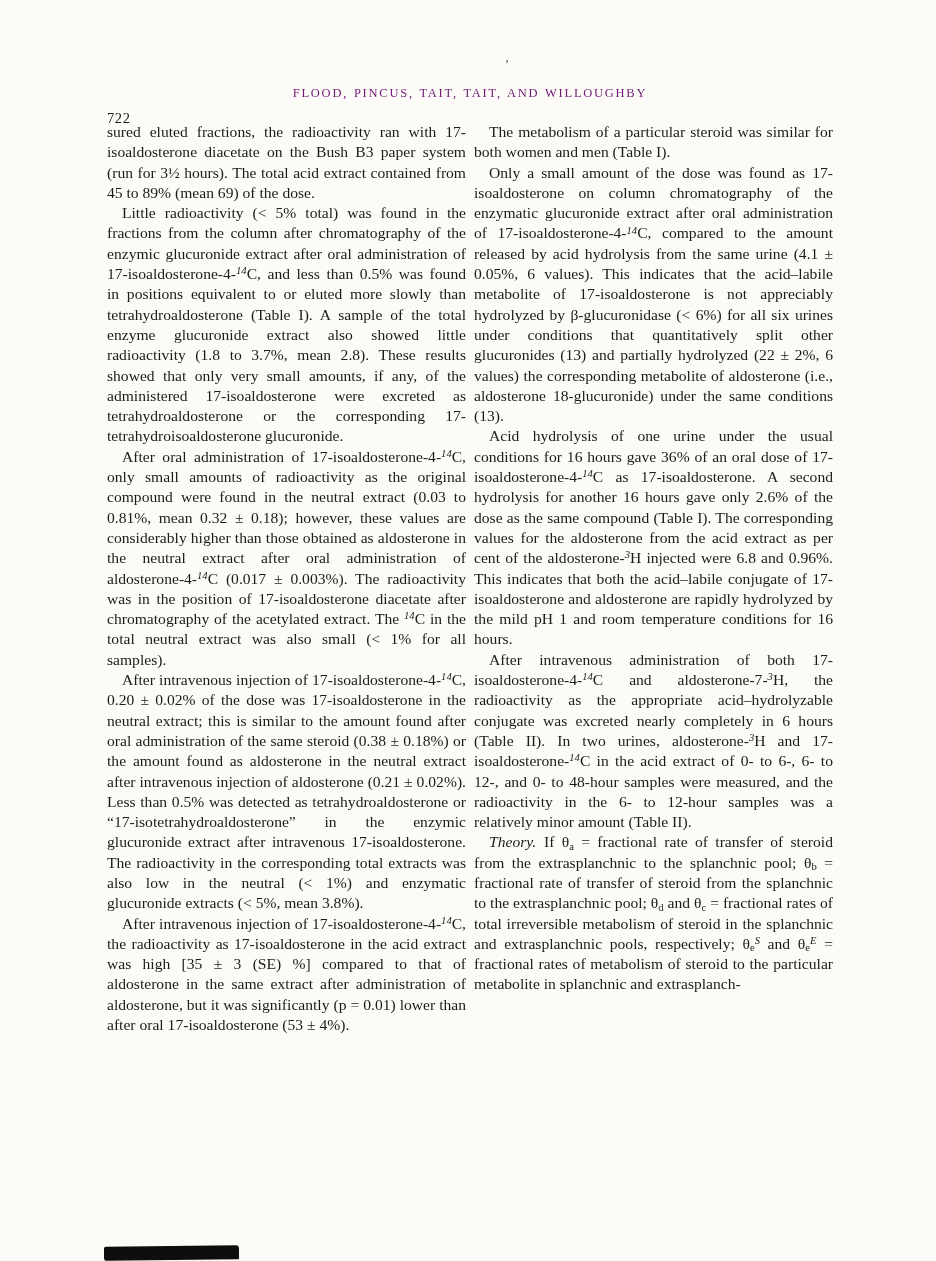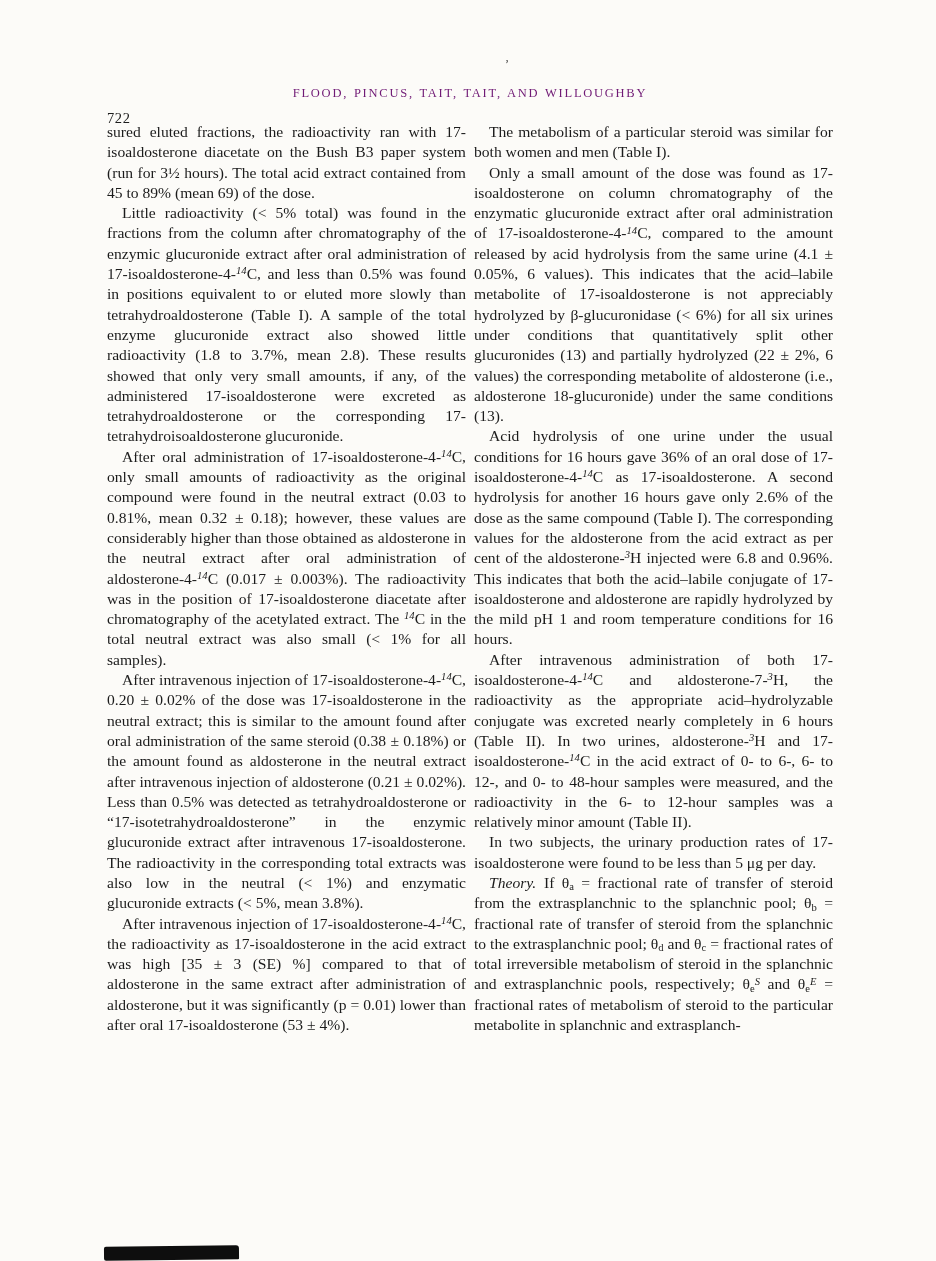--- a/index.html
+++ b/index.html
@@ -97,20 +97,19 @@
         <p class="para indent">Little radioactivity (&lt; 5% total) was found in the fractions from the column after chromatography of the enzymic glucuronide extract after oral administration of 17-isoaldosterone-4-<sup>14</sup>C, and less than 0.5% was found in positions equivalent to or eluted more slowly than tetrahydroaldosterone (Table I). A sample of the total enzyme glucuronide extract also showed little radioactivity (1.8 to 3.7%, mean 2.8). These results showed that only very small amounts, if any, of the administered 17-isoaldosterone were excreted as tetrahydroaldosterone or the corresponding 17-tetrahydroisoaldosterone glucuronide.</p>
         <p class="para indent">After oral administration of 17-isoaldosterone-4-<sup>14</sup>C, only small amounts of radioactivity as the original compound were found in the neutral extract (0.03 to 0.81%, mean 0.32 ± 0.18); however, these values are considerably higher than those obtained as aldosterone in the neutral extract after oral administration of aldosterone-4-<sup>14</sup>C (0.017 ± 0.003%). The radioactivity was in the position of 17-isoaldosterone diacetate after chromatography of the acetylated extract. The <sup>14</sup>C in the total neutral extract was also small (&lt; 1% for all samples).</p>
         <p class="para indent">After intravenous injection of 17-isoaldosterone-4-<sup>14</sup>C, 0.20 ± 0.02% of the dose was 17-isoaldosterone in the neutral extract; this is similar to the amount found after oral administration of the same steroid (0.38 ± 0.18%) or the amount found as aldosterone in the neutral extract after intravenous injection of aldosterone (0.21 ± 0.02%). Less than 0.5% was detected as tetrahydroaldosterone or “17-isotetrahydroaldosterone” in the enzymic glucuronide extract after intravenous 17-isoaldosterone. The radioactivity in the corresponding total extracts was also low in the neutral (&lt; 1%) and enzymatic glucuronide extracts (&lt; 5%, mean 3.8%).</p>
         <p class="para indent">After intravenous injection of 17-isoaldosterone-4-<sup>14</sup>C, the radioactivity as 17-isoaldosterone in the acid extract was high [35 ± 3 (SE) %] compared to that of aldosterone in the same extract after administration of aldosterone, but it was significantly (p = 0.01) lower than after oral 17-isoaldosterone (53 ± 4%).</p>
       </div>
     <div class="column">
         <p class="para indent">The metabolism of a particular steroid was similar for both women and men (Table I).</p>
         <p class="para indent">Only a small amount of the dose was found as 17-isoaldosterone on column chromatography of the enzymatic glucuronide extract after oral administration of 17-isoaldosterone-4-<sup>14</sup>C, compared to the amount released by acid hydrolysis from the same urine (4.1 ± 0.05%, 6 values). This indicates that the acid–labile metabolite of 17-isoaldosterone is not appreciably hydrolyzed by β-glucuronidase (&lt; 6%) for all six urines under conditions that quantitatively split other glucuronides (13) and partially hydrolyzed (22 ± 2%, 6 values) the corresponding metabolite of aldosterone (i.e., aldosterone 18-glucuronide) under the same conditions (13).</p>
         <p class="para indent">Acid hydrolysis of one urine under the usual conditions for 16 hours gave 36% of an oral dose of 17-isoaldosterone-4-<sup>14</sup>C as 17-isoaldosterone. A second hydrolysis for another 16 hours gave only 2.6% of the dose as the same compound (Table I). The corresponding values for the aldosterone from the acid extract as per cent of the aldosterone-<sup>3</sup>H injected were 6.8 and 0.96%. This indicates that both the acid–labile conjugate of 17-isoaldosterone and aldosterone are rapidly hydrolyzed by the mild pH 1 and room temperature conditions for 16 hours.</p>
         <p class="para indent">After intravenous administration of both 17-isoaldosterone-4-<sup>14</sup>C and aldosterone-7-<sup>3</sup>H, the radioactivity as the appropriate acid–hydrolyzable conjugate was excreted nearly completely in 6 hours (Table II). In two urines, aldosterone-<sup>3</sup>H and 17-isoaldosterone-<sup>14</sup>C in the acid extract of 0- to 6-, 6- to 12-, and 0- to 48-hour samples were measured, and the radioactivity in the 6- to 12-hour samples was a relatively minor amount (Table II).</p>
-        <p class="para indent">In two subjects, the urinary production rates of 17-isoaldosterone were found to be less than 5 μg per day.</p>
         <p class="para indent"><em>Theory. </em>If θ<sub>a</sub> = fractional rate of transfer of steroid from the extrasplanchnic to the splanchnic pool; θ<sub>b</sub> = fractional rate of transfer of steroid from the splanchnic to the extrasplanchnic pool; θ<sub>d</sub> and θ<sub>c</sub> = fractional rates of total irreversible metabolism of steroid in the splanchnic and extrasplanchnic pools, respectively; θ<sub>e</sub><sup>S</sup> and θ<sub>e</sub><sup>E</sup> = fractional rates of metabolism of steroid to the particular metabolite in splanchnic and extrasplanch-</p>
       </div>
   </div>
 
   <div class="scan-artifact-bar"></div>
 
 </div>
 
 </body></html>

